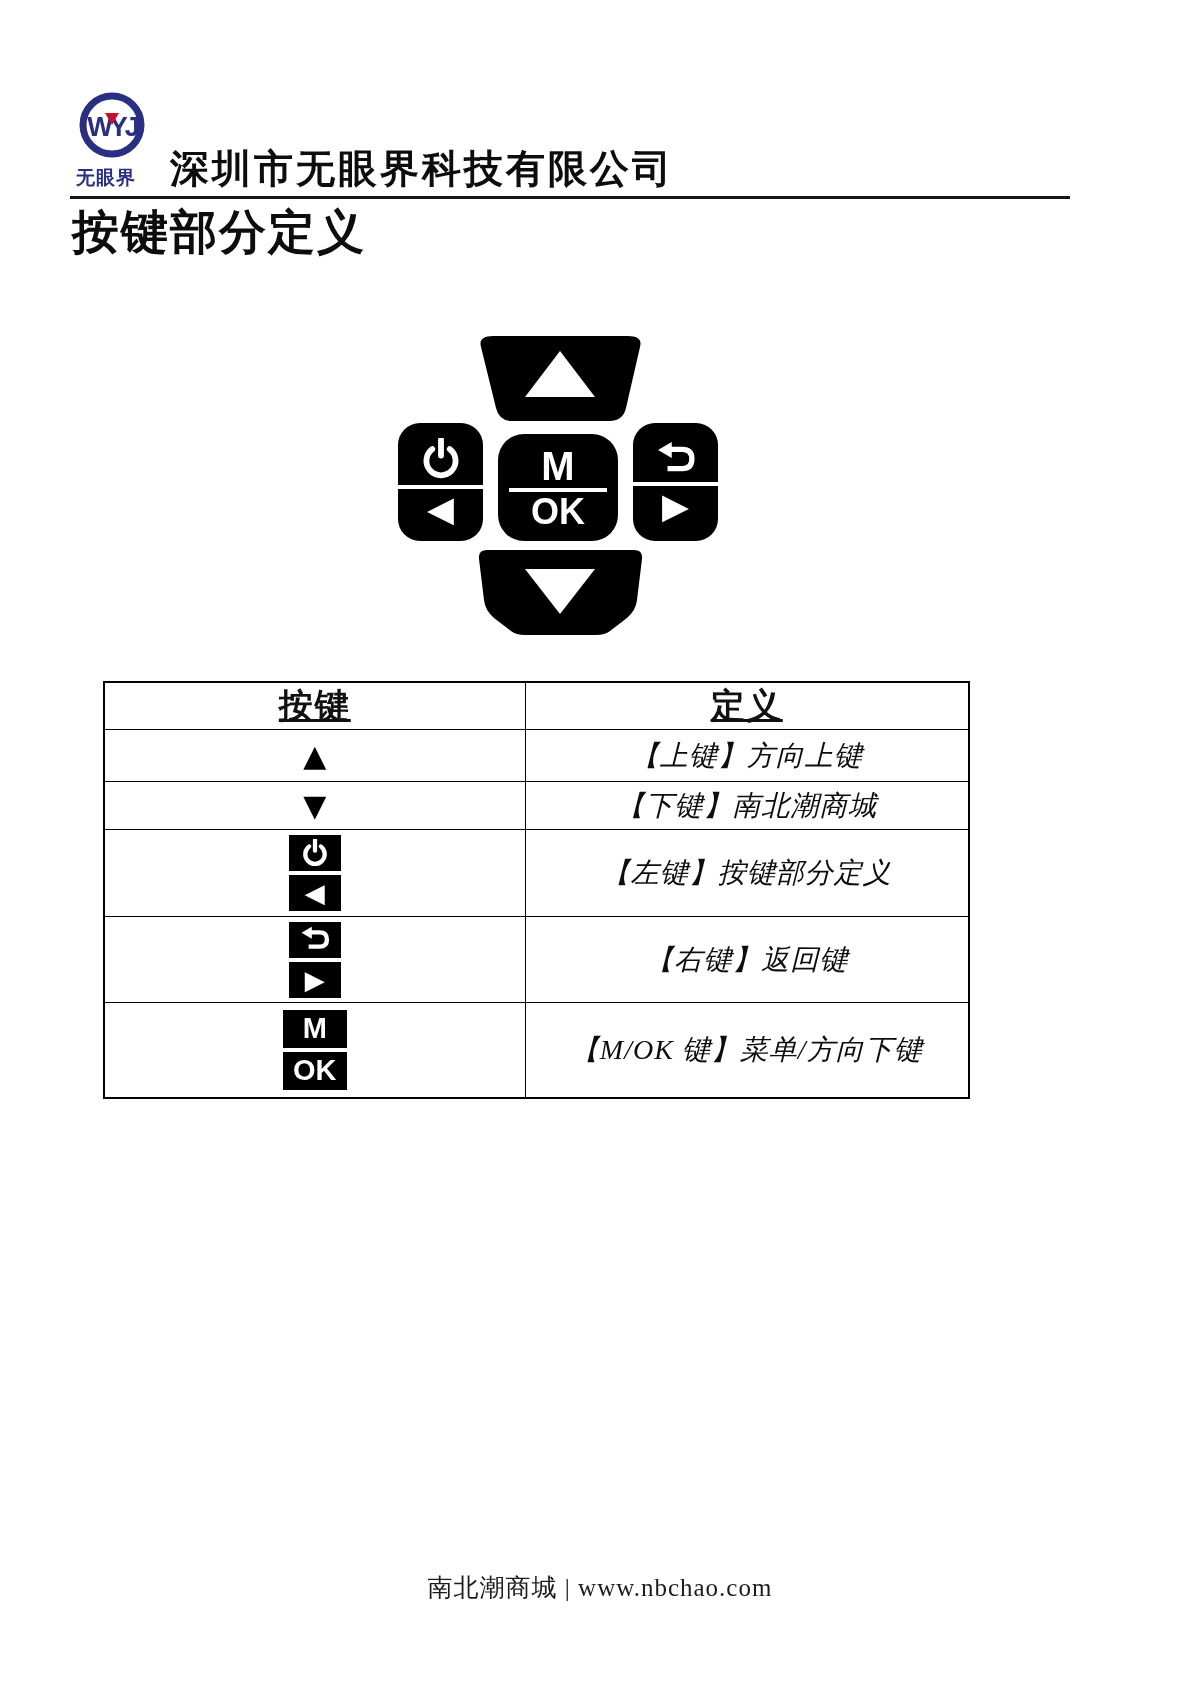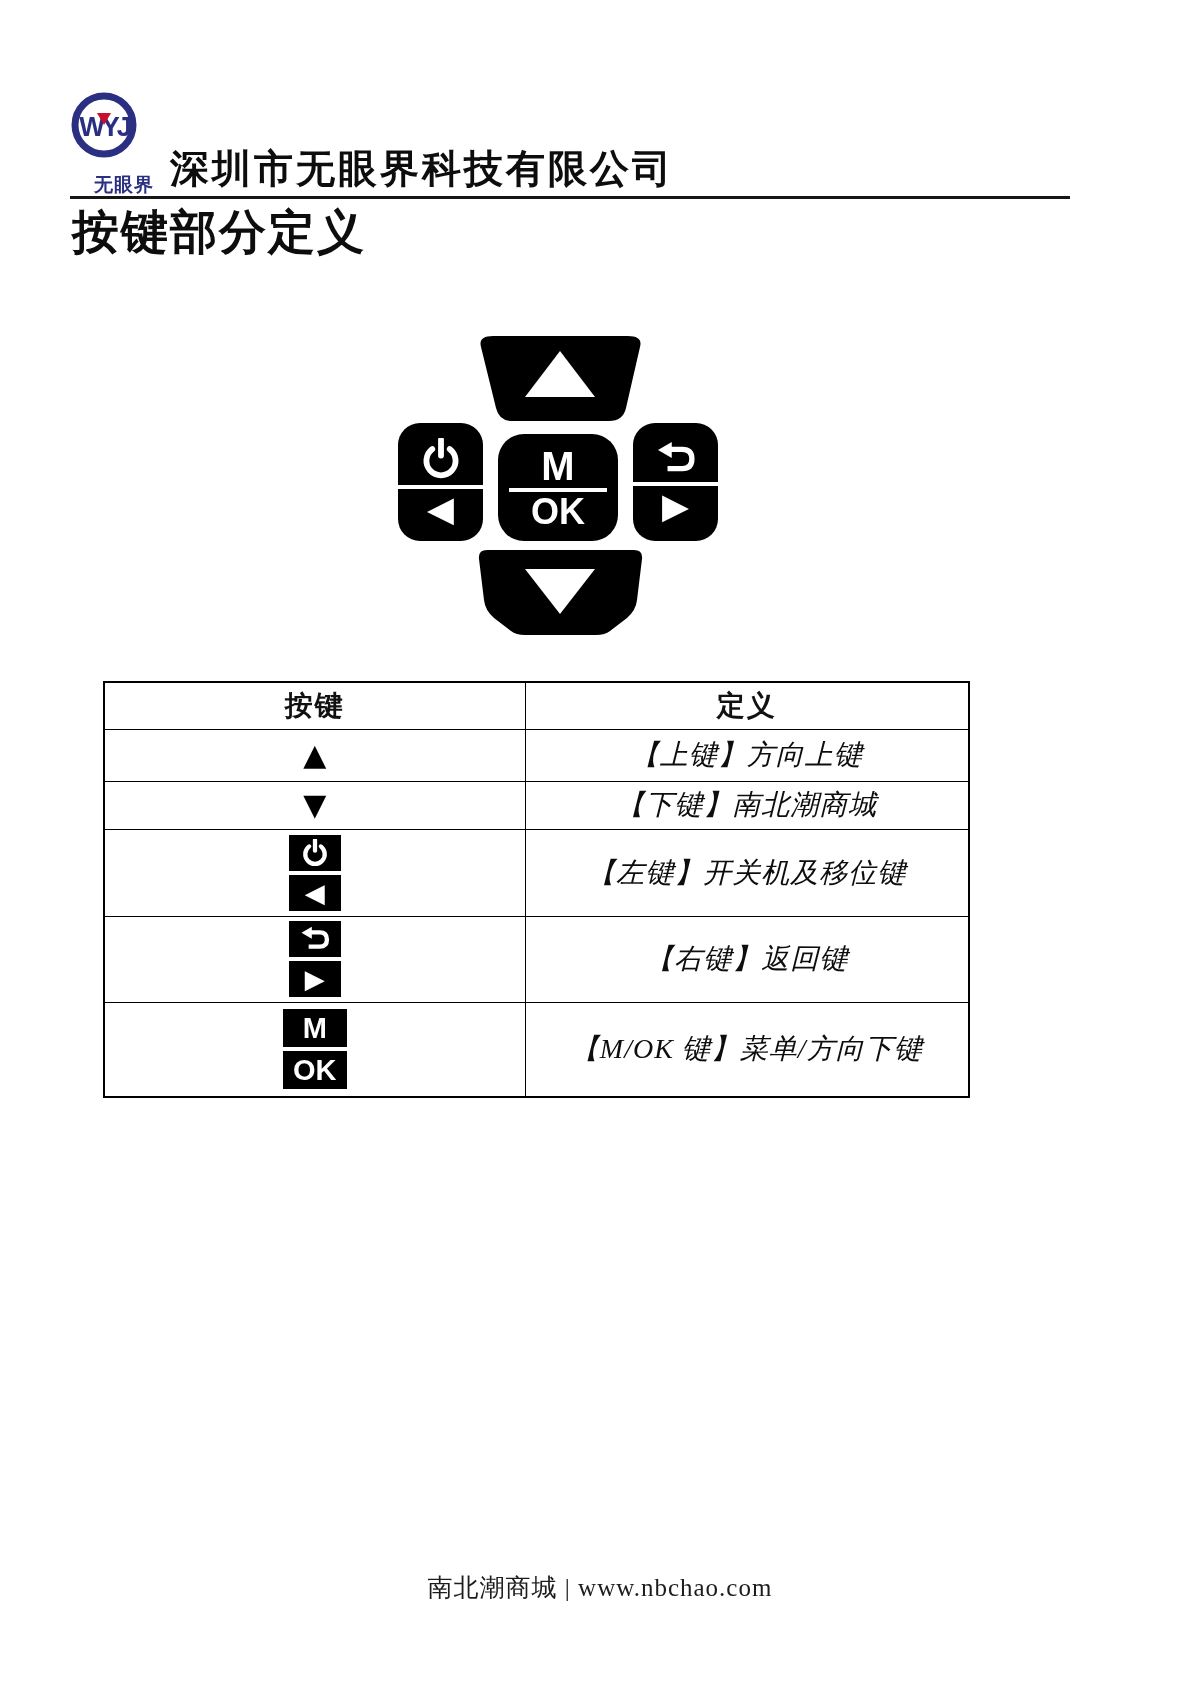--- a/index.html
+++ b/index.html
@@ -4,23 +4,23 @@
 <style>
   * { margin:0; padding:0; box-sizing:border-box; }
   html,body { background:#ffffff; }
   body {
     width:1200px; height:1697px; position:relative;
     font-family:"Liberation Serif","DejaVu Serif",serif;
     color:#111;
   }
 
   
-  .logo { position:absolute; left:68px; top:92px; width:86px; text-align:right; }
+  .logo { position:absolute; left:76px; top:92px; width:86px; text-align:left; }
   .logo-wordmark {
-    display:block; margin-top:8px; font-family:"DejaVu Sans",sans-serif;
+    display:block; margin-top:1px; font-family:"DejaVu Sans",sans-serif;
     font-size:19px; font-weight:bold; color:#2a2f81; letter-spacing:1px;
   }
   .company-name {
     position:absolute; left:170px; top:142px;
     font-size:39px; font-weight:bold; letter-spacing:3px; color:#0d0d0d;
     font-family:"Liberation Serif","DejaVu Serif",serif;
   }
   .header-rule { position:absolute; left:70px; top:196px; width:1000px; height:0;
     border-top:3px solid #161616; }
 
@@ -44,21 +44,21 @@
   .k-m  { font-family:"Liberation Sans","DejaVu Sans",sans-serif; font-weight:bold; font-size:40px; line-height:1; }
   .k-ok { font-family:"Liberation Sans","DejaVu Sans",sans-serif; font-weight:bold; font-size:36px; line-height:1; }
 
   
   table.keys-table {
     position:absolute; left:103px; top:681px; width:867px;
     border-collapse:collapse; table-layout:fixed; border:2px solid #000;
   }
   table.keys-table td { border:1px solid #000; text-align:center; vertical-align:middle; }
   td.c-key { width:421px; }
-  tr.hdr td { height:47px; font-size:28px; font-weight:bold; letter-spacing:2px; }
+  tr.hdr td { height:47px; font-size:34px; font-weight:bold; letter-spacing:2px;text-decoration:underline; }
   tr.r-up td { height:52px; } tr.r-down td { height:48px; }
   tr.r-left td { height:87px; } tr.r-right td { height:86px; } tr.r-mok td { height:95px; }
   .def-text { font-size:28px; letter-spacing:1px; color:#0d0d0d;font-style:italic; }
   .row-tri { font-family:"DejaVu Sans",sans-serif; font-size:30px; color:#000; line-height:1; }
 
   
   .mini-key { display:inline-flex; flex-direction:column; background:#000; width:52px; vertical-align:middle; }
   .mini-key.mok { width:64px; }
   .mk-sect { height:36px; display:flex; align-items:center; justify-content:center; color:#fff; }
   .mini-key.mok .mk-sect { height:38px; }
@@ -155,21 +155,21 @@
             <path d="M 10.5 9.5 A 12.5 12.5 0 1 0 25.5 9.5" fill="none" stroke="#fff" stroke-width="5.5" stroke-linecap="round"></path>
             <line x1="18" y1="1.5" x2="18" y2="15" stroke="#fff" stroke-width="5.5" stroke-linecap="round"></line>
           </svg>
         </div>
         <div class="mk-div"></div>
         <div class="mk-sect">
               <span class="mk-tri">◀</span>
             </div>
       </div>
     </td>
-    <td><span class="def-text">【左键】开关机及移位键</span></td>
+    <td><span class="def-text">【左键】按键部分定义</span></td>
   </tr>
 
   <tr class="r-right">
     <td class="c-key">
       <div class="mini-key">
         <div class="mk-sect">
           <svg width="32" height="27" viewBox="0 0 40 34">
             <path d="M 12 26 H 26 Q 35 26 35 17 Q 35 8 26 8 H 15" fill="none" stroke="#fff" stroke-width="5.5"></path>
             <polygon points="16,1 16,16 3,8.5" fill="#fff"></polygon>
           </svg>

